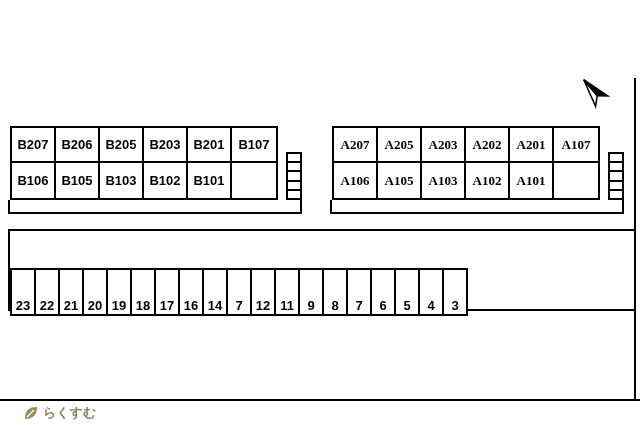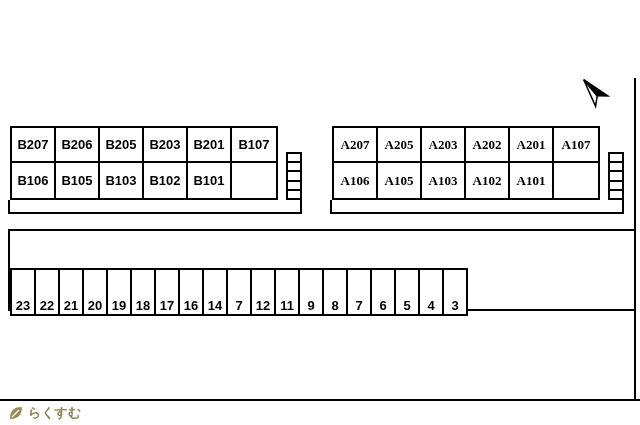--- a/index.html
+++ b/index.html
@@ -64,21 +64,21 @@
     font-size:13px; font-weight:bold;
     padding-bottom:1px;
   }
   .stall:first-child { margin-left:0; }
 
   
   .compass { position:absolute; left:576px; top:74px; width:36px; height:36px; }
 
   
   .logo {
-    position:absolute; left:8px; top:404px;
+    position:absolute; left:23px; top:404px;
     display:flex; align-items:center; gap:4px;
   }
   .logo .logo-text {
     font-size:13px; font-weight:bold; color:#8d8154;
   }
 </style>
 </head>
 <body>
 
 <div id="canvas">

